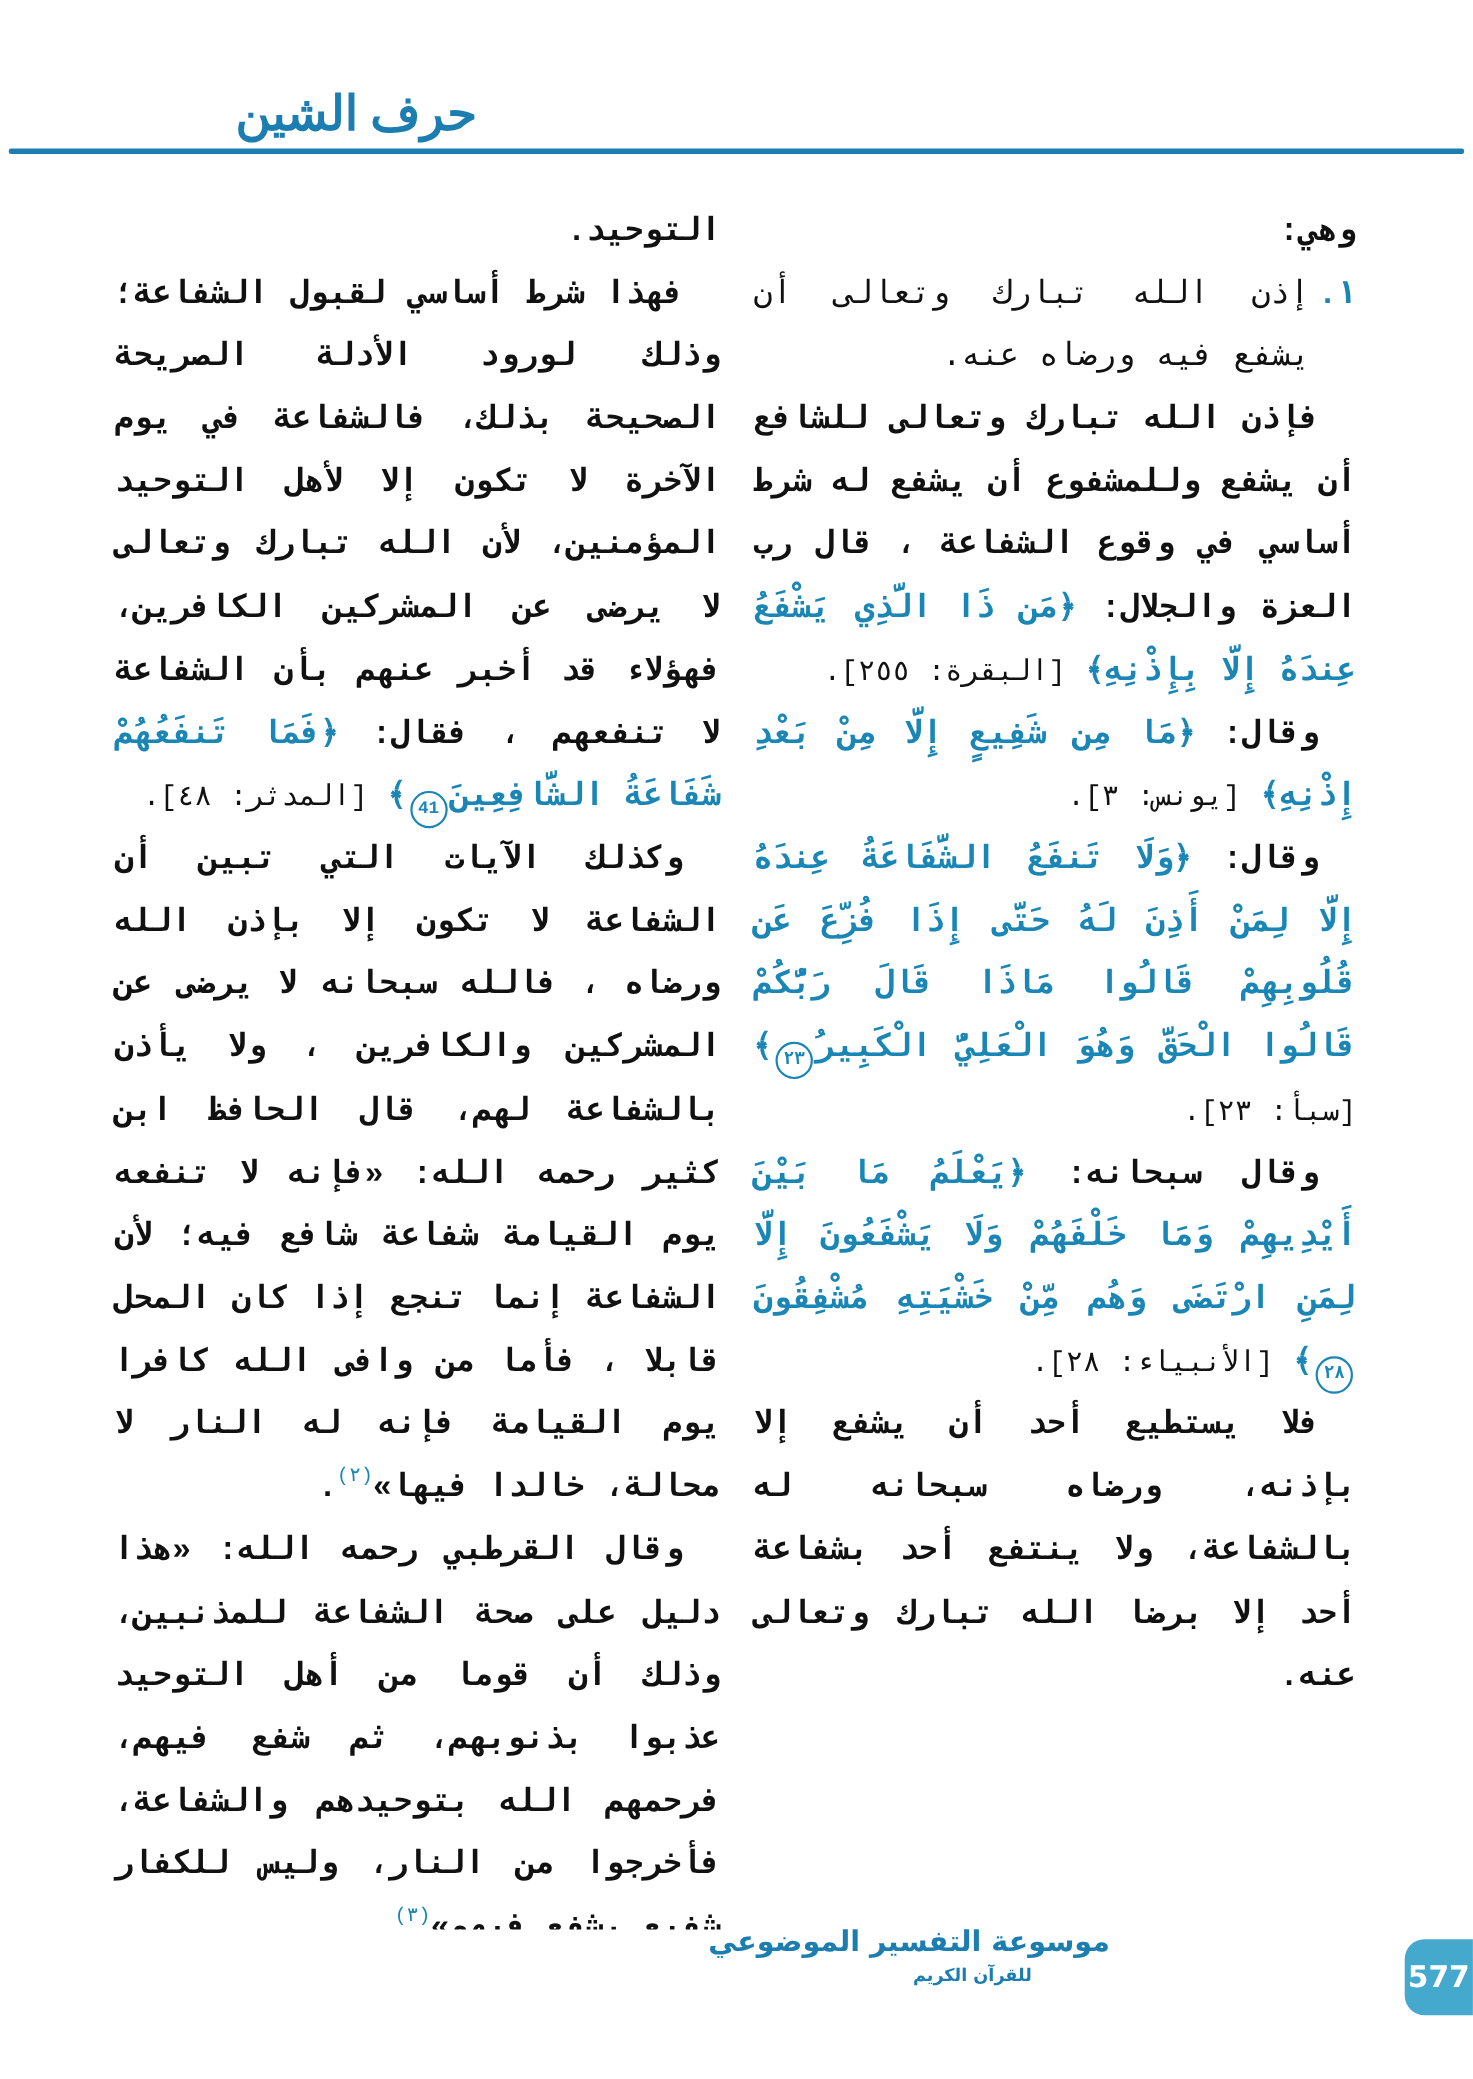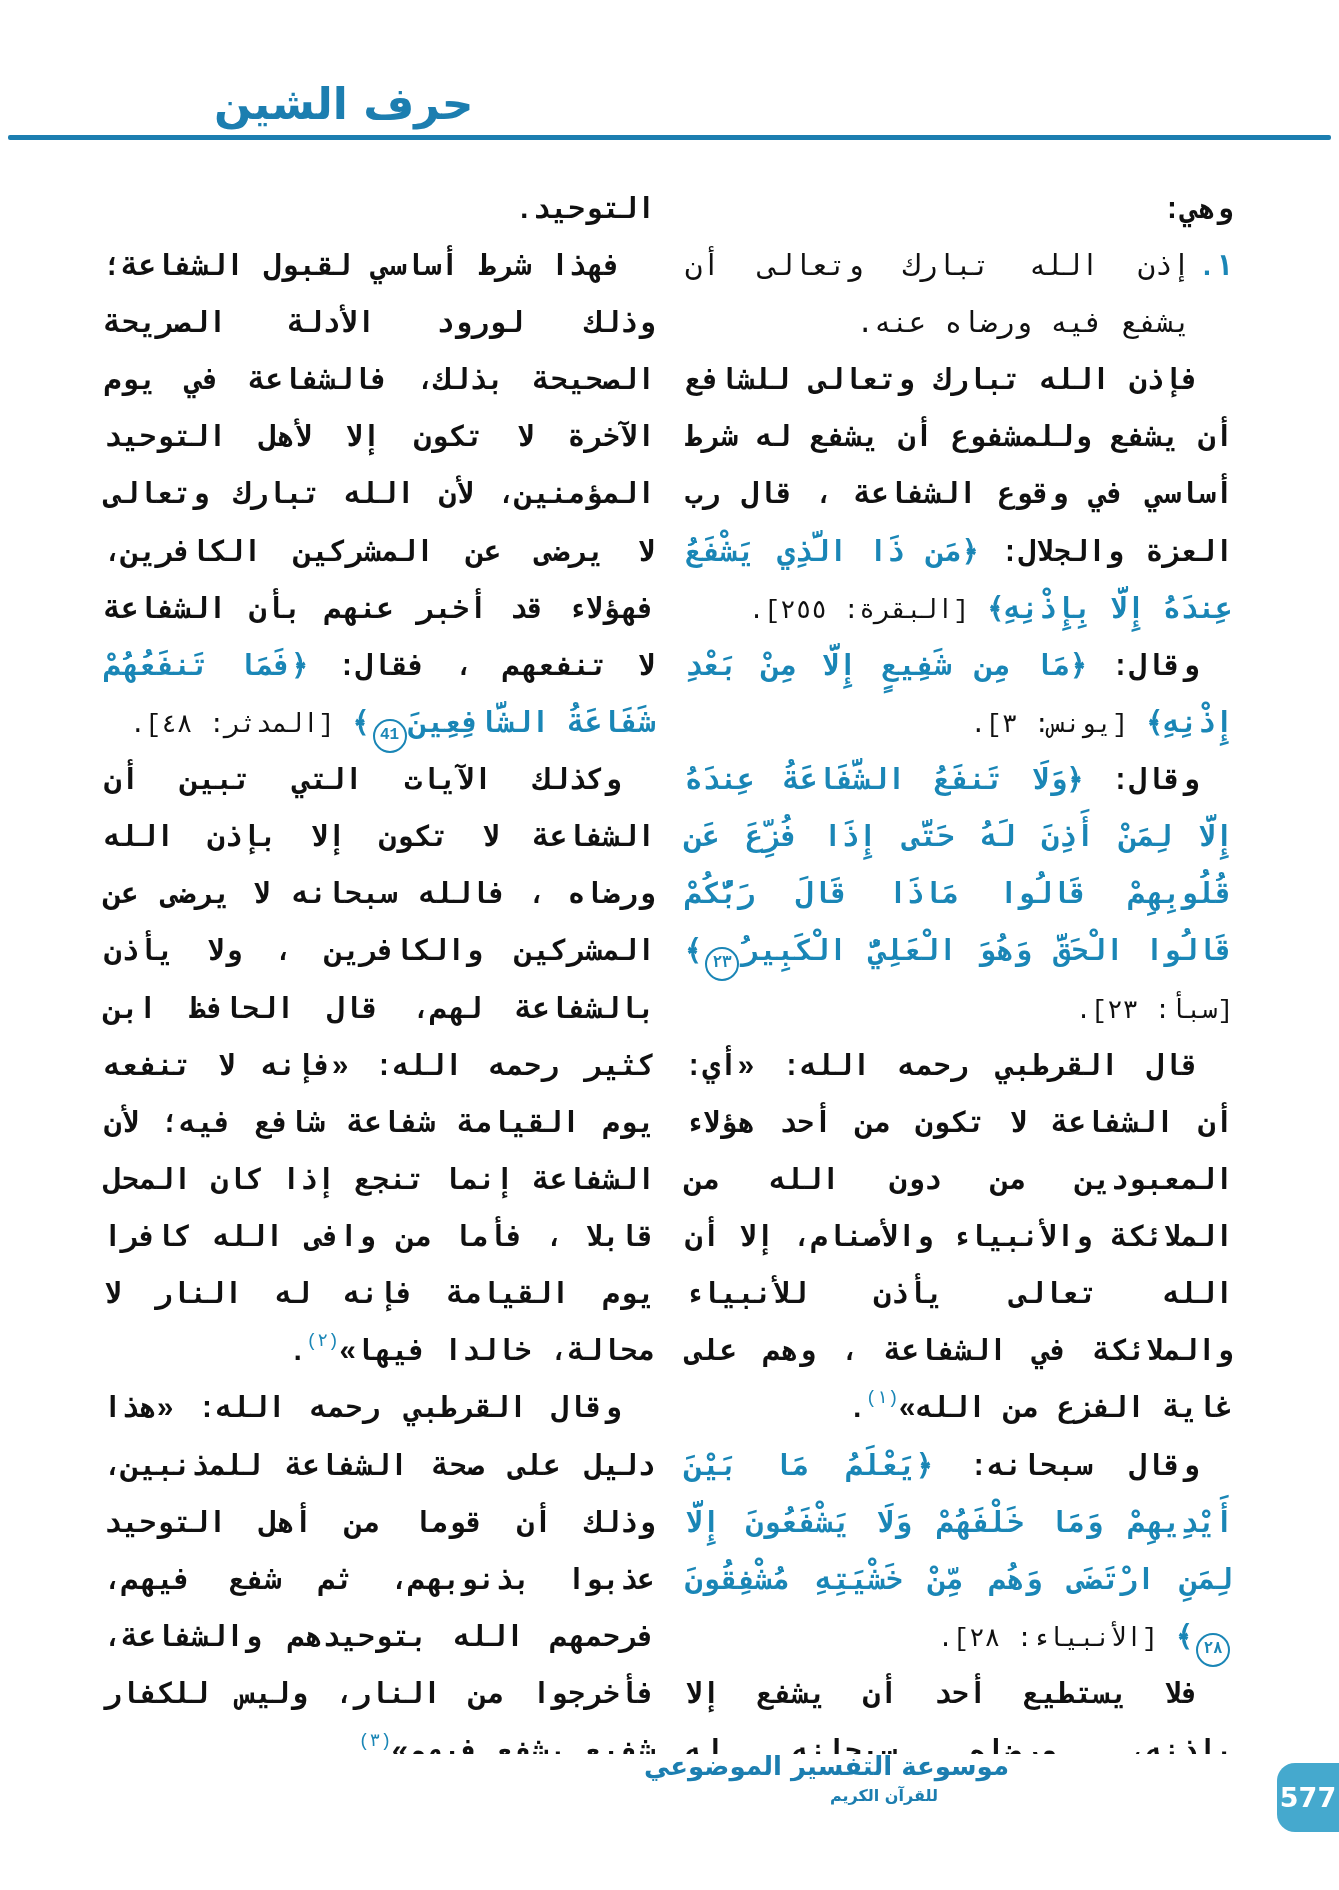--- a/index.html
+++ b/index.html
@@ -12,21 +12,21 @@
   html,body { width:1339px; height:1890px; overflow:hidden; }
   body{
     background:#ffffff;
     font-family:"DejaVu Sans", sans-serif;
     color:var(--ink);
     direction:rtl;
   }
   .page{ position:relative; width:1339px; height:1890px; }
 
   
-  .header{ padding-top:78px; }
+  .header{ padding-top:78px;font-family:Liberation Serif, serif; }
   .chapter-title{
     color:var(--teal-dark);
     font-size:44px;
     font-weight:bold;
     text-align:right;
     padding-left:214px;
     text-align:left;
     line-height:1.2;
     letter-spacing:-1px;
   }
@@ -166,21 +166,20 @@
         <span class="ref">[البقرة: ٢٥٥].</span></p>
 
       <p class="para"><span>وقال:</span>
         <span class="verse">﴿مَا مِن شَفِيعٍ إِلَّا مِنْ بَعْدِ إِذْنِهِ﴾</span>
         <span class="ref">[يونس: ٣].</span></p>
 
       <p class="para"><span>وقال:</span>
         <span class="verse">﴿وَلَا تَنفَعُ الشَّفَاعَةُ عِندَهُ إِلَّا لِمَنْ أَذِنَ لَهُ حَتَّى إِذَا فُزِّعَ عَن قُلُوبِهِمْ قَالُوا مَاذَا قَالَ رَبُّكُمْ قَالُوا الْحَقَّ وَهُوَ الْعَلِيُّ الْكَبِيرُ</span><span class="ayah">٢٣</span><span class="verse">﴾</span>
         <span class="ref">[سبأ: ٢٣].</span></p>
 
-      <p class="para"><span>قال القرطبي رحمه الله: «أي: أن الشفاعة لا تكون من أحد هؤلاء المعبودين من دون الله من الملائكة والأنبياء والأصنام، إلا أن الله تعالى يأذن للأنبياء والملائكة في الشفاعة ، وهم على غاية الفزع من الله»</span><sup class="fnm">(١)</sup><span>.</span></p>
 
       <p class="para"><span>وقال سبحانه:</span>
         <span class="verse">﴿يَعْلَمُ مَا بَيْنَ أَيْدِيهِمْ وَمَا خَلْفَهُمْ وَلَا يَشْفَعُونَ إِلَّا لِمَنِ ارْتَضَى وَهُم مِّنْ خَشْيَتِهِ مُشْفِقُونَ</span><span class="ayah">٢٨</span><span class="verse">﴾</span>
         <span class="ref">[الأنبياء: ٢٨].</span></p>
 
       <p class="para"><span>فلا يستطيع أحد أن يشفع إلا بإذنه، ورضاه سبحانه له بالشفاعة، ولا ينتفع أحد بشفاعة أحد إلا برضا الله تبارك وتعالى عنه.</span></p>
 
     </section>
 
     <section class="col col-left">

